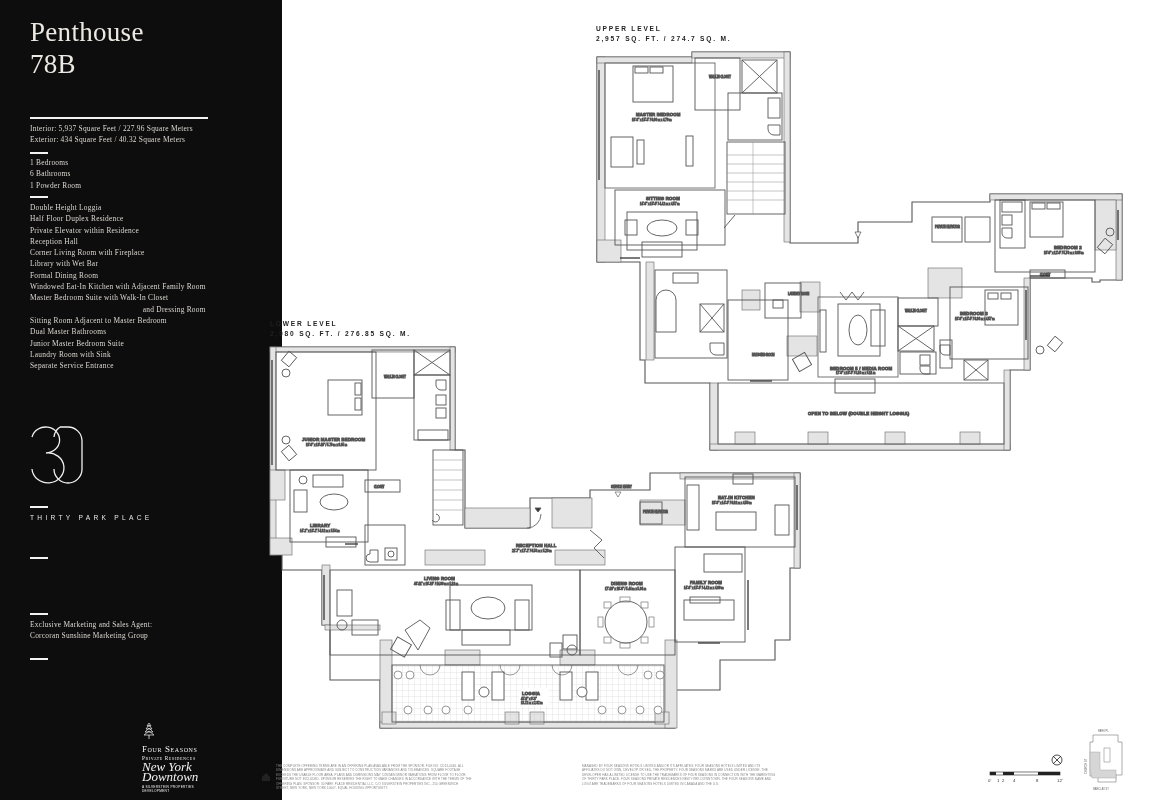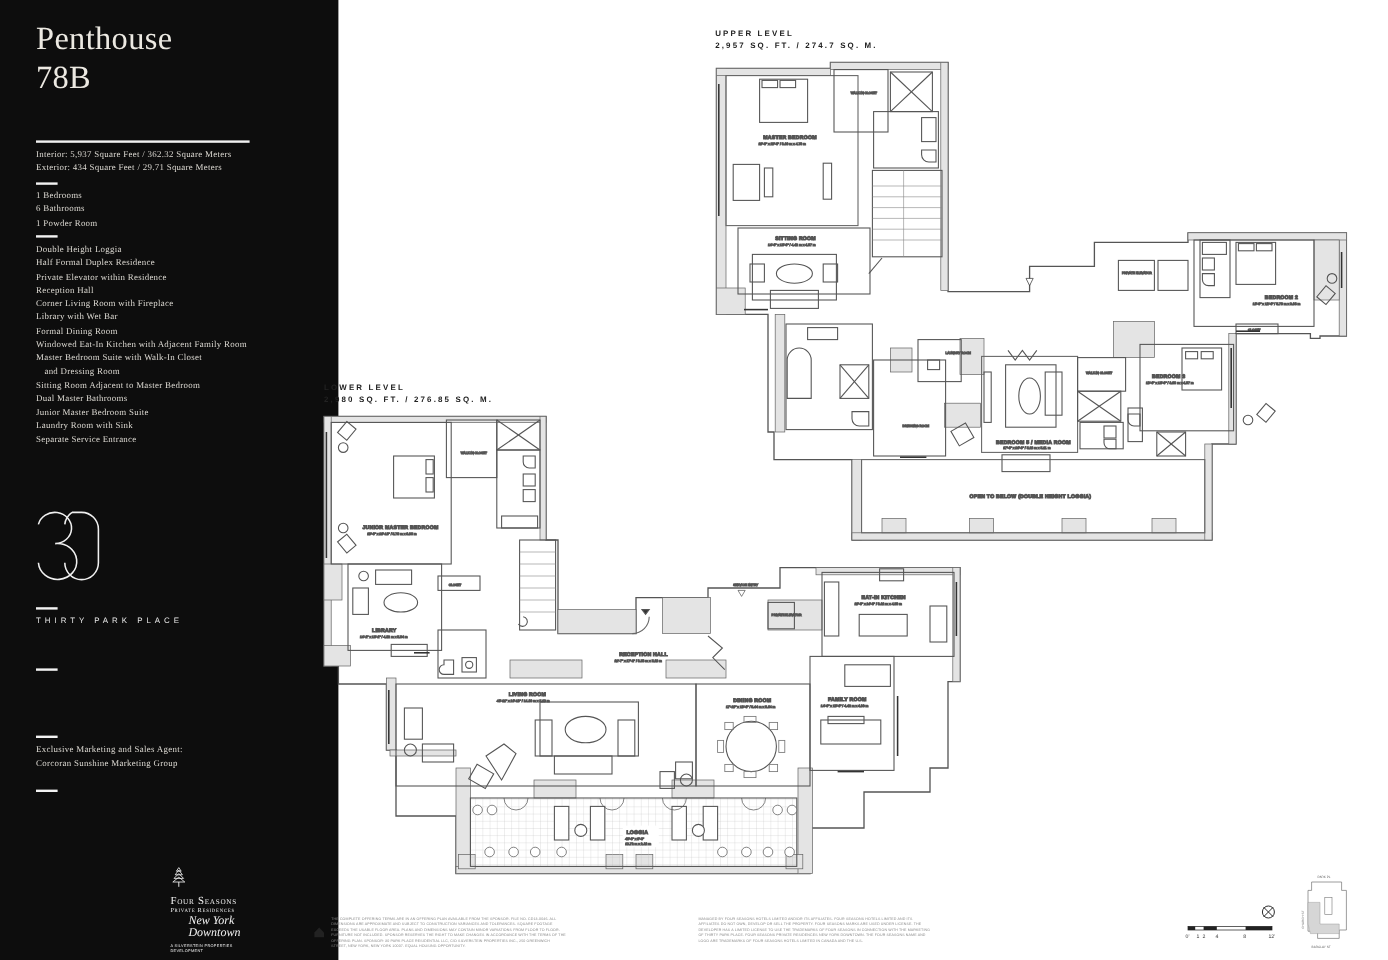--- a/index.html
+++ b/index.html
@@ -2,59 +2,59 @@
 <html><head>
 <meta charset="utf-8">
 <style>
   html, body { margin:0; padding:0; }
   body { width:1157px; height:800px; position:relative; background:#ffffff; overflow:hidden; font-family:"Liberation Serif", serif; }
   .sidebar { position:absolute; left:0; top:0; width:282px; height:800px; background:#0d0d0d; color:#ece9e2; }
   .sb-title { position:absolute; left:30px; top:16px; font-size:27px; line-height:32px; font-weight:normal; letter-spacing:0.3px; }
   .rule-long { position:absolute; left:30px; height:2px; background:#f2f2f2; width:178px; }
   .rule-short { position:absolute; left:30px; height:2px; background:#f2f2f2; width:18px; }
   .sb-list { position:absolute; left:30px; margin:0; padding:0; list-style:none; font-size:7.4px; line-height:11.3px; color:#dcd9d2; letter-spacing:0.25px; }
-  .sb-list li.indent { padding-left:7px; }
+  .sb-list li.indent { padding-left:7px;text-align:right; }
   .logo30 { position:absolute; left:30px; top:425px; width:56px; height:60px; }
   .brand-name { position:absolute; left:30px; top:514px; font-family:"Liberation Sans", sans-serif; font-size:6.6px; letter-spacing:3.3px; color:#e8e8e8; }
   .fs-block { position:absolute; left:142px; top:722px; width:80px; color:#f2f2f2; }
   .fs-name { font-size:9px; letter-spacing:0.6px; line-height:10px; font-variant:small-caps; }
   .fs-sub { font-size:5.2px; letter-spacing:0.6px; font-variant:small-caps; line-height:8px; }
-  .fs-script { font-size:10px; font-style:italic; line-height:10px;margin-left:15px; }
+  .fs-script { font-size:13px; font-style:italic; line-height:10px; }
   .fs-foot { font-family:"Liberation Sans", sans-serif; font-size:3.2px; letter-spacing:0.3px; margin-top:3px; }
   .level-label { position:absolute; font-family:"Liberation Sans", sans-serif; font-size:6.6px; font-weight:bold; letter-spacing:1.8px; color:#222; line-height:10px; }
   .plan { position:absolute; left:0; top:0; }
   .room-label { font-family:"Liberation Sans", sans-serif; font-size:4.3px; font-weight:bold; fill:#333; letter-spacing:0.2px; }
   .room-dim { font-family:"Liberation Sans", sans-serif; font-size:2.8px; fill:#777; }
   .tiny { font-family:"Liberation Sans", sans-serif; font-size:2.6px; fill:#666; }
   .legal { position:absolute; font-family:"Liberation Sans", sans-serif; font-size:3px; line-height:4.4px; color:#888; letter-spacing:0.1px; }
   .scale-labels { font-family:"Liberation Sans", sans-serif; font-size:4.3px; fill:#333; }
 </style>
 </head>
 <body>
 
 <div class="sidebar">
   <div class="sb-title">
     <div>Penthouse</div>
     <div>78B</div>
   </div>
   <div class="rule-long" style="top:117px"></div>
   <ul class="sb-list" style="top:123px">
-    <li>Interior: 5,937 Square Feet / 362.32 Square Meters</li>
-    <li>Exterior: 434 Square Feet / 29.71 Square Meters</li>
+    <li>Interior: 5,937 Square Feet / 227.96 Square Meters</li>
+    <li>Exterior: 434 Square Feet / 40.32 Square Meters</li>
   </ul>
   <div class="rule-short" style="top:152px"></div>
   <ul class="sb-list" style="top:157px">
     <li>1 Bedrooms</li>
     <li>6 Bathrooms</li>
     <li>1 Powder Room</li>
   </ul>
   <div class="rule-short" style="top:196px"></div>
   <ul class="sb-list" style="top:202px">
     <li>Double Height Loggia</li>
-    <li>Half Formal Duplex Residence</li>
+    <li>Half Floor Duplex Residence</li>
     <li>Private Elevator within Residence</li>
     <li>Reception Hall</li>
     <li>Corner Living Room with Fireplace</li>
     <li>Library with Wet Bar</li>
     <li>Formal Dining Room</li>
     <li>Windowed Eat-In Kitchen with Adjacent Family Room</li>
     <li>Master Bedroom Suite with Walk-In Closet</li>
     <li class="indent">and Dressing Room</li>
     <li>Sitting Room Adjacent to Master Bedroom</li>
     <li>Dual Master Bathrooms</li>

